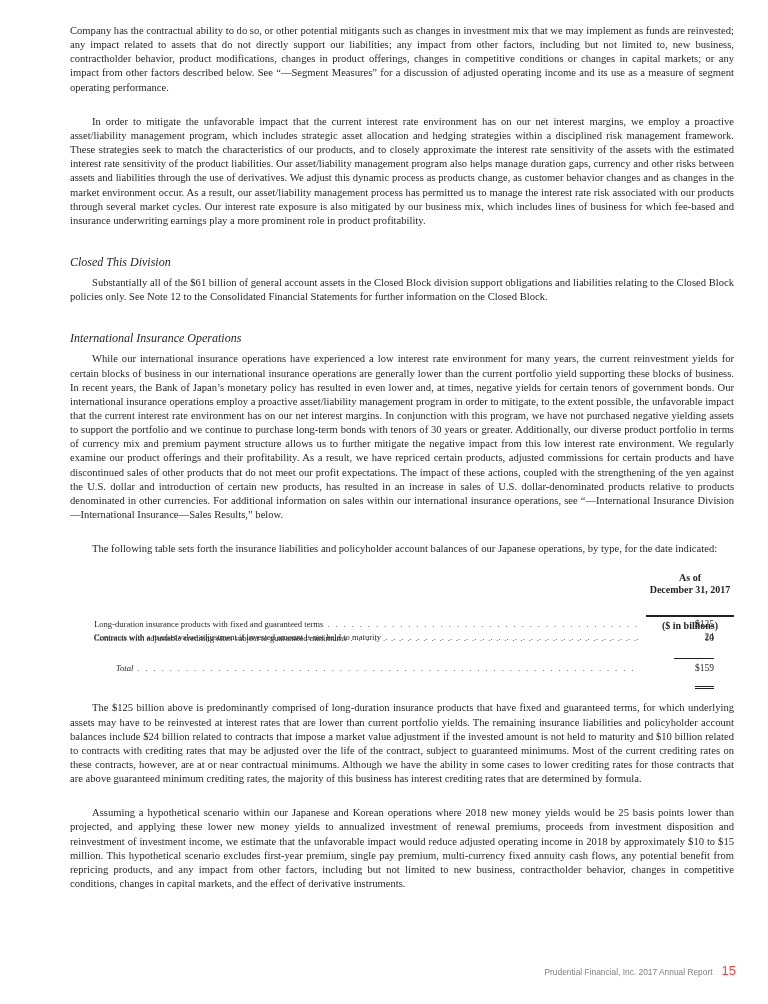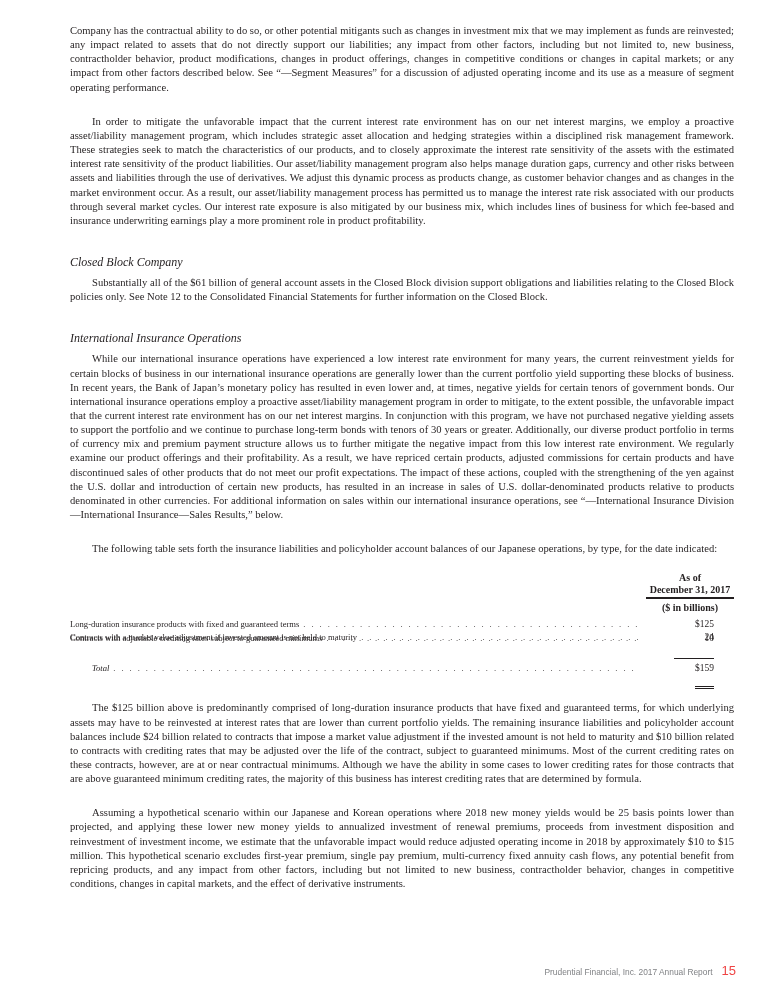--- a/index.html
+++ b/index.html
@@ -11,27 +11,27 @@
   }
   p { margin: 0; text-align: justify; }
   p.indent { text-indent: 22px; }
   .gap-1 { height: 20px; }
   .gap-2 { height: 26px; }
   .gap-3 { height: 29px; }
   h3 {
     margin: 0 0 6px 0; font-weight: normal; font-style: italic;
     font-size: 12px; line-height: 16px;
   }
-  .table-wrap { position: relative; margin-top: 16px; height: 100px; }
+  .table-wrap { position: relative; margin-top: 16px; height: 100px; margin-left: 24px; }
   .col-head {
     position: absolute; right: 0; width: 88px; text-align: center;
     font-weight: bold; font-size: 10px; line-height: 12px;
   }
   .col-head .l1 { display: block; }
-  .col-head .l2 { display: block; border-bottom: 2px solid #231f20; padding-bottom: 1px; }
+  .col-head .l2 { display: block; border-bottom: 2px solid #231f20; padding-bottom: 19px; }
   .col-head .l3 { display: block; margin-top: 3px; }
   .trow {
     position: absolute; left: 0; right: 0; height: 12px;
     font-size: 8.6px; line-height: 12px; display: flex; align-items: baseline;
   }
   .trow .label { white-space: nowrap; flex: 0 0 auto; padding-right: 4px; }
   .trow .leader {
     flex: 1 1 auto; overflow: hidden; white-space: nowrap; letter-spacing: 1.9px;
     margin-right: 96px; color: #231f20;
   }
@@ -50,21 +50,21 @@
 </style>
 </head>
 <body>
 
 <div class="page">
   <p>Company has the contractual ability to do so, or other potential mitigants such as changes in investment mix that we may implement as funds are reinvested; any impact related to assets that do not directly support our liabilities; any impact from other factors, including but not limited to, new business, contractholder behavior, product modifications, changes in product offerings, changes in competitive conditions or changes in capital markets; or any impact from other factors described below. See “—Segment Measures” for a discussion of adjusted operating income and its use as a measure of segment operating performance.</p>
   <div class="gap-1"></div>
   <p class="indent">In order to mitigate the unfavorable impact that the current interest rate environment has on our net interest margins, we employ a proactive asset/liability management program, which includes strategic asset allocation and hedging strategies within a disciplined risk management framework. These strategies seek to match the characteristics of our products, and to closely approximate the interest rate sensitivity of the assets with the estimated interest rate sensitivity of the product liabilities. Our asset/liability management program also helps manage duration gaps, currency and other risks between assets and liabilities through the use of derivatives. We adjust this dynamic process as products change, as customer behavior changes and as changes in the market environment occur. As a result, our asset/liability management process has permitted us to manage the interest rate risk associated with our products through several market cycles. Our interest rate exposure is also mitigated by our business mix, which includes lines of business for which fee-based and insurance underwriting earnings play a more prominent role in product profitability.</p>
 
   <div class="gap-2"></div>
-  <h3>Closed Block Company</h3>
+  <h3>Closed This Division</h3>
   <p class="indent">Substantially all of the $61 billion of general account assets in the Closed Block division support obligations and liabilities relating to the Closed Block policies only. See Note 12 to the Consolidated Financial Statements for further information on the Closed Block.</p>
 
   <div class="gap-2"></div>
   <h3>International Insurance Operations</h3>
   <p class="indent">While our international insurance operations have experienced a low interest rate environment for many years, the current reinvestment yields for certain blocks of business in our international insurance operations are generally lower than the current portfolio yield supporting these blocks of business. In recent years, the Bank of Japan’s monetary policy has resulted in even lower and, at times, negative yields for certain tenors of government bonds. Our international insurance operations employ a proactive asset/liability management program in order to mitigate, to the extent possible, the unfavorable impact that the current interest rate environment has on our net interest margins. In conjunction with this program, we have not purchased negative yielding assets to support the portfolio and we continue to purchase long-term bonds with tenors of 30 years or greater. Additionally, our diverse product portfolio in terms of currency mix and premium payment structure allows us to further mitigate the negative impact from this low interest rate environment. We regularly examine our product offerings and their profitability. As a result, we have repriced certain products, adjusted commissions for certain products and have discontinued sales of other products that do not meet our profit expectations. The impact of these actions, coupled with the strengthening of the yen against the U.S. dollar and introduction of certain new products, has resulted in an increase in sales of U.S. dollar-denominated products relative to products denominated in other currencies. For additional information on sales within our international insurance operations, see “—International Insurance Division—International Insurance—Sales Results,” below.</p>
   <div class="gap-1"></div>
   <p class="indent">The following table sets forth the insurance liabilities and policyholder account balances of our Japanese operations, by type, for the date indicated:</p>
 
   <div class="table-wrap">
     <div class="col-head" style="top:0;">

